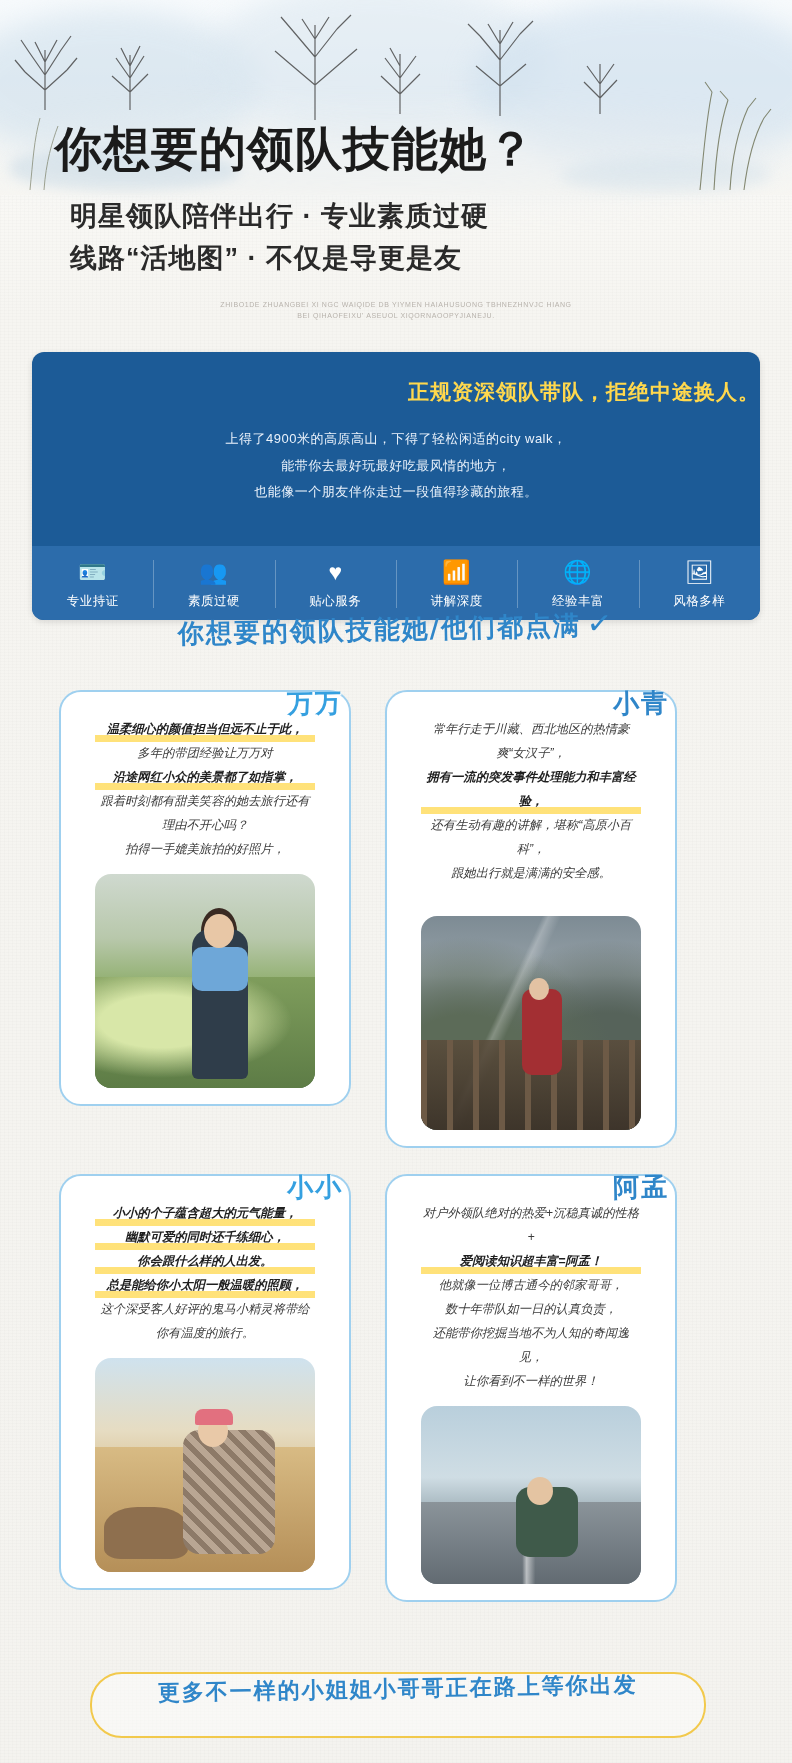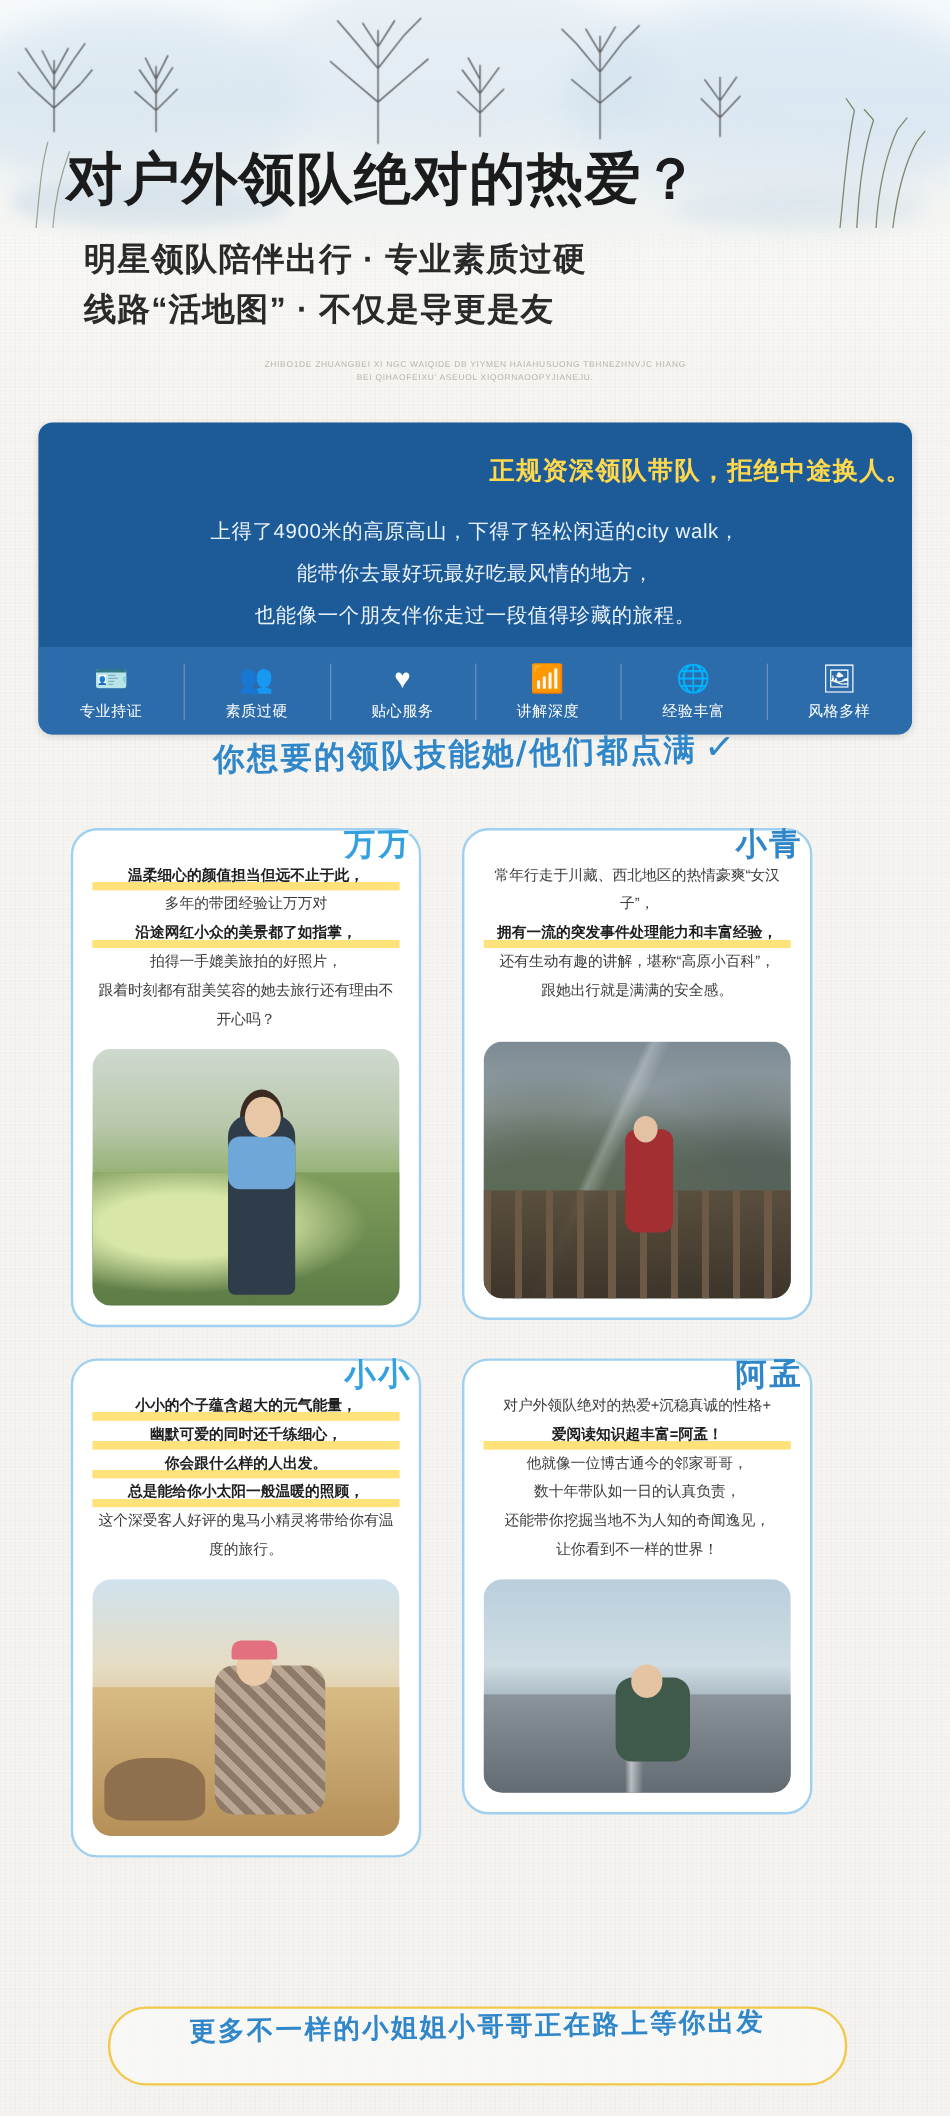--- a/index.html
+++ b/index.html
@@ -81,21 +81,21 @@
     background:#1c5b97;
     border-radius:12px;
     box-shadow:0 2px 6px rgba(0,0,0,.12);
     overflow:hidden;
   }
   .bluecard .bc-title{
     text-align:right;color:#ffd84d;font-size:21px;font-weight:bold;
     margin-top:26px;letter-spacing:1px;
   }
   .bluecard .bc-lines{
-    margin:20px 0 8px;color:#eaf2fb;font-size:17px;line-height:2.05;
+    margin:20px 0 40px;color:#eaf2fb;font-size:13px;line-height:2.05;
     text-align:center;letter-spacing:.5px;
   }
   .bc-icons{
     display:flex;background:#2c6cab;
   }
   .bc-icon{
     flex:1;padding:12px 0 10px;text-align:center;color:#fff;position:relative;
   }
   .bc-icon + .bc-icon:before{
     content:"";position:absolute;left:0;top:14px;bottom:12px;width:1px;background:rgba(255,255,255,.28);
@@ -124,23 +124,24 @@
     letter-spacing:2px;
     z-index:3;
     transform:rotate(-1deg);
     text-shadow:1px 1px 0 #fff;
   }
   .name-tag.alt{color:#2f86c9;}
   .card-box{
     border:2px solid #9fd0ef;
     border-radius:22px;
     background:#fff;
-    padding:26px 16px 16px;
+    padding:26px 34px 16px;
     min-height:330px;
     box-sizing:border-box;
+    font-style:italic;
   }
   .card-copy{
     text-align:center;font-size:12.3px;color:#3b3b3b;line-height:1.95;
   }
   .card-copy .hl{
     font-weight:bold;color:#1f1f1f;
     background:linear-gradient(to top,rgba(255,216,77,.75) 0 7px,transparent 7px);
     padding:0 1px;
   }
   .photo{
@@ -251,21 +252,21 @@
         <path d="M744,190 C748,158 754,136 764,118"></path>
         <path d="M712,92 l-7,-10 M728,100 l-8,-9 M748,108 l8,-10 M764,118 l7,-9"></path>
       </g>
 
       <g stroke="#6b6f52" stroke-width="1" fill="none" opacity="0.6">
         <path d="M30,190 C33,160 34,140 40,118"></path>
         <path d="M44,190 C46,162 52,142 58,126"></path>
       </g>
     </svg>
 
-    <div class="headline">对户外领队绝对的热爱？</div>
+    <div class="headline">你想要的领队技能她？</div>
     <div class="subline">
       <div>明星领队陪伴出行 · 专业素质过硬</div>
       <div>线路“活地图” ·  不仅是导更是友</div>
     </div>
     <div class="pinyin">
       <div>ZHIBO1DE  ZHUANGBEI XI NGC WAIQIDE  DB YIYMEN  HAIAHUSUONG  TBHNEZHNVJC HIANG</div>
       <div>BEI  QIHAOFEIXU'  ASEUOL   XIQORNAOOPYJIANEJU.</div>
     </div>
   </div>
 
@@ -312,22 +313,22 @@
 
     <div class="row">
 
       <div class="card">
         <div class="name-tag">万万</div>
         <div class="card-box">
           <div class="card-copy">
             <div class="hl">温柔细心的颜值担当但远不止于此，</div>
             <div>多年的带团经验让万万对</div>
             <div class="hl">沿途网红小众的美景都了如指掌，</div>
+            <div>跟着时刻都有甜美笑容的她去旅行还有理由不开心吗？</div>
             <div>拍得一手媲美旅拍的好照片，</div>
-            <div>跟着时刻都有甜美笑容的她去旅行还有理由不开心吗？</div>
           </div>
           <div class="photo ph1">
             <div class="sky"></div>
             <div class="hair"></div>
             <div class="figure"></div>
             <div class="scarf"></div>
             <div class="head"></div>
           </div>
         </div>
       </div>

